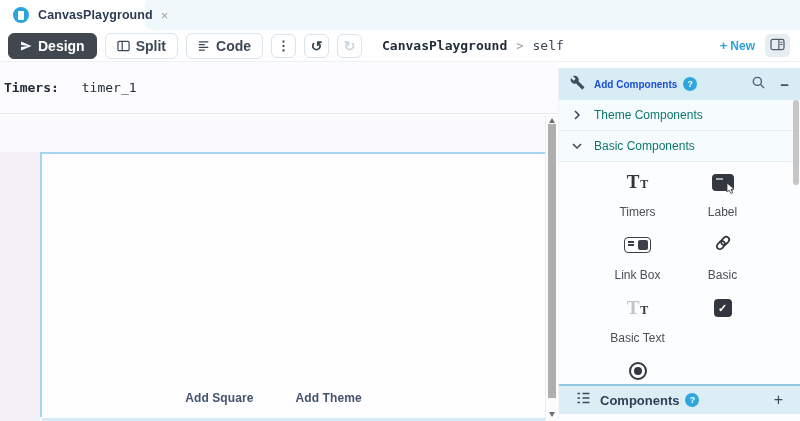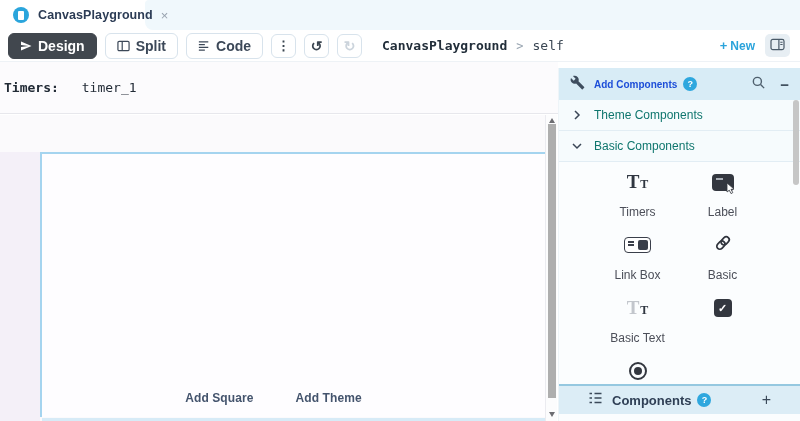--- a/index.html
+++ b/index.html
@@ -83,21 +83,21 @@
   .ic-button svg { position:absolute; right:-2px; bottom:-3px; }
   .ic-inputbox { width:27px; height:16px; border:1.5px solid #3a3f4a; border-radius:4px; position:relative; background:#ffffff; }
   .ic-inputbox .marks { position:absolute; left:3px; top:3px; width:6px; height:1.5px; background:#3a3f4a; box-shadow:0 3px 0 #3a3f4a; }
   .ic-inputbox .fill { position:absolute; right:2px; top:2px; bottom:2px; width:10px; background:#3a3f4a; border-radius:2px; }
   .ic-textarea { width:27px; height:16px; border:1.5px solid #3a3f4a; border-radius:3px; display:flex; align-items:center; padding-left:2px; background:#ffffff; }
   .ic-textarea span { font-size:7px; font-weight:bold; color:#3a3f4a; letter-spacing:0; }
   .ic-check { width:18px; height:18px; background:#33373f; border-radius:4px; color:#ffffff; font-size:11px; font-weight:bold; display:flex; align-items:center; justify-content:center; }
   .ic-radio { width:18px; height:18px; border:2px solid #33373f; border-radius:50%; display:flex; align-items:center; justify-content:center; }
   .ic-radio .dot { width:8px; height:8px; border-radius:50%; background:#33373f; }
 
-  .components-bar { position:absolute; left:0; right:0; bottom:7px; height:30px; background:#dcedf6; border-top:2px solid #95c8e0; display:flex; align-items:center; padding:0 29px; }
+  .components-bar { position:absolute; left:0; right:0; bottom:7px; height:30px; background:#dcedf6; border-top:2px solid #95c8e0; display:flex; align-items:center; padding:0 17px; }
   .components-title { font-size:13px; font-weight:bold; color:#2f3f55; margin-left:9px; }
   .components-bar .spacer { flex:1; }
   .plus-glyph { font-size:16px; color:#3b4a5a; cursor:pointer; line-height:1; }
 
   .panel-scroll-thumb { position:absolute; right:1px; top:32px; width:6px; height:85px; background:#c6c6c6; border-radius:3px; cursor:pointer; }
 </style>
 </head>
 <body>
 
 <div id="app">

